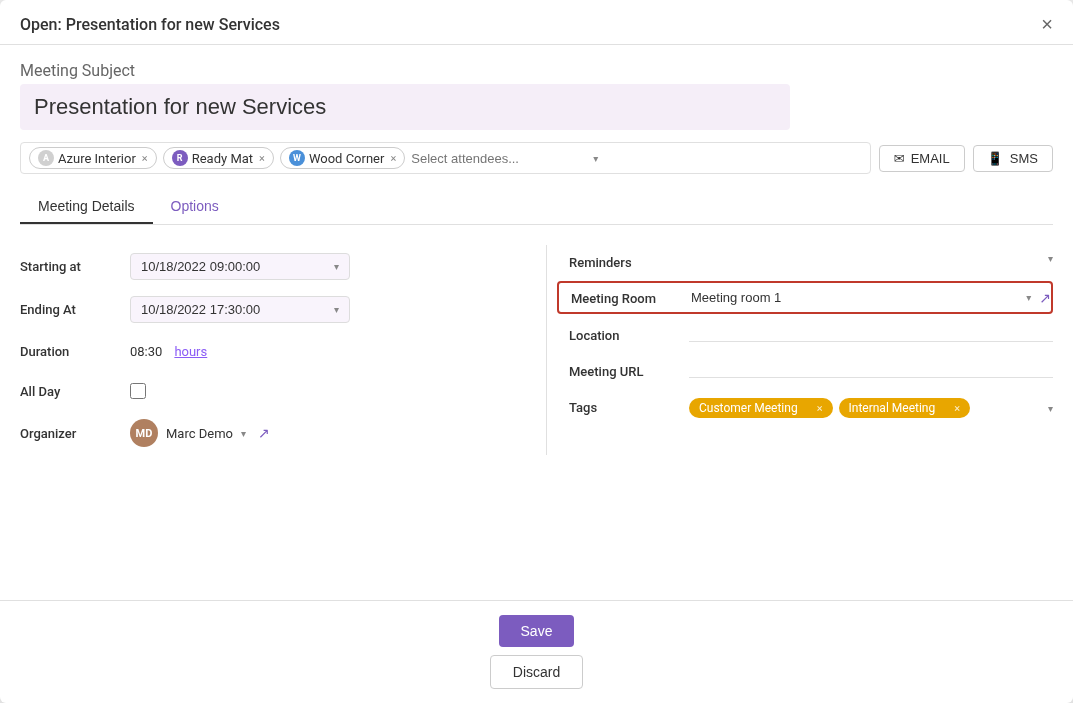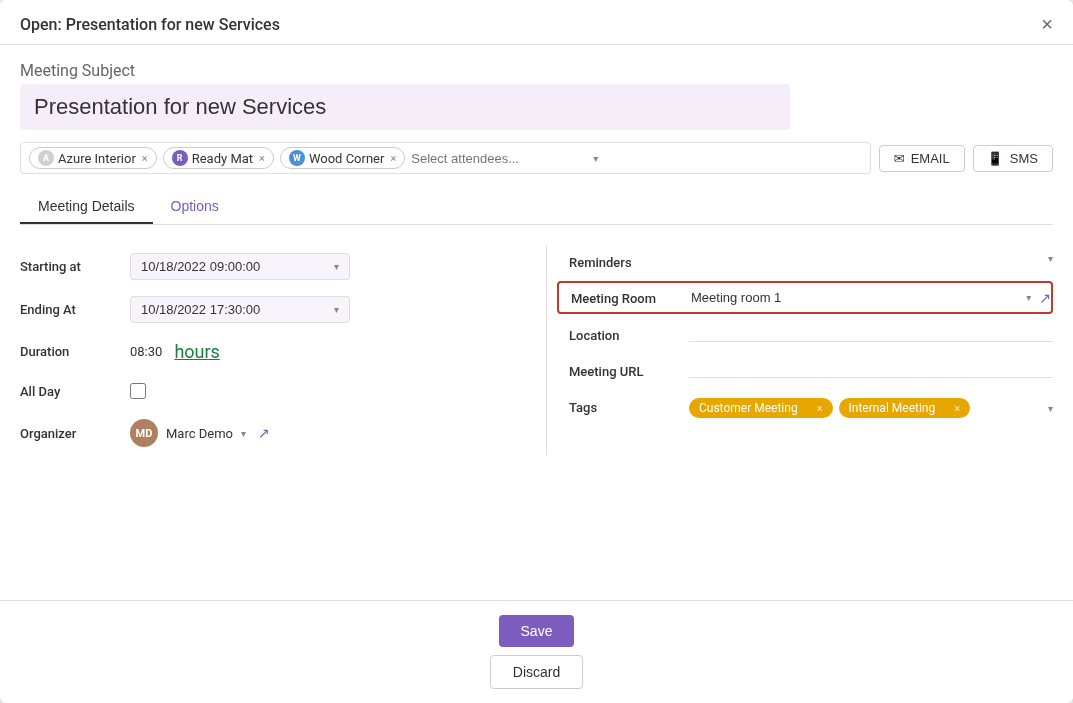--- a/index.html
+++ b/index.html
@@ -210,22 +210,22 @@
       color: #888;
       font-size: 10px;
       cursor: pointer;
     }
     .duration-value {
       font-size: 13px;
       color: #333;
       margin-right: 6px;
     }
     .duration-unit {
-      font-size: 18px;
-      color: #15803d;
+      font-size: 13px;
+      color: #8b5cf6;
       text-decoration: underline;
     }
     .checkbox-field {
       width: 16px;
       height: 16px;
       border: 1px solid #ccc;
       border-radius: 2px;
       cursor: pointer;
     }
     .organizer-field {

